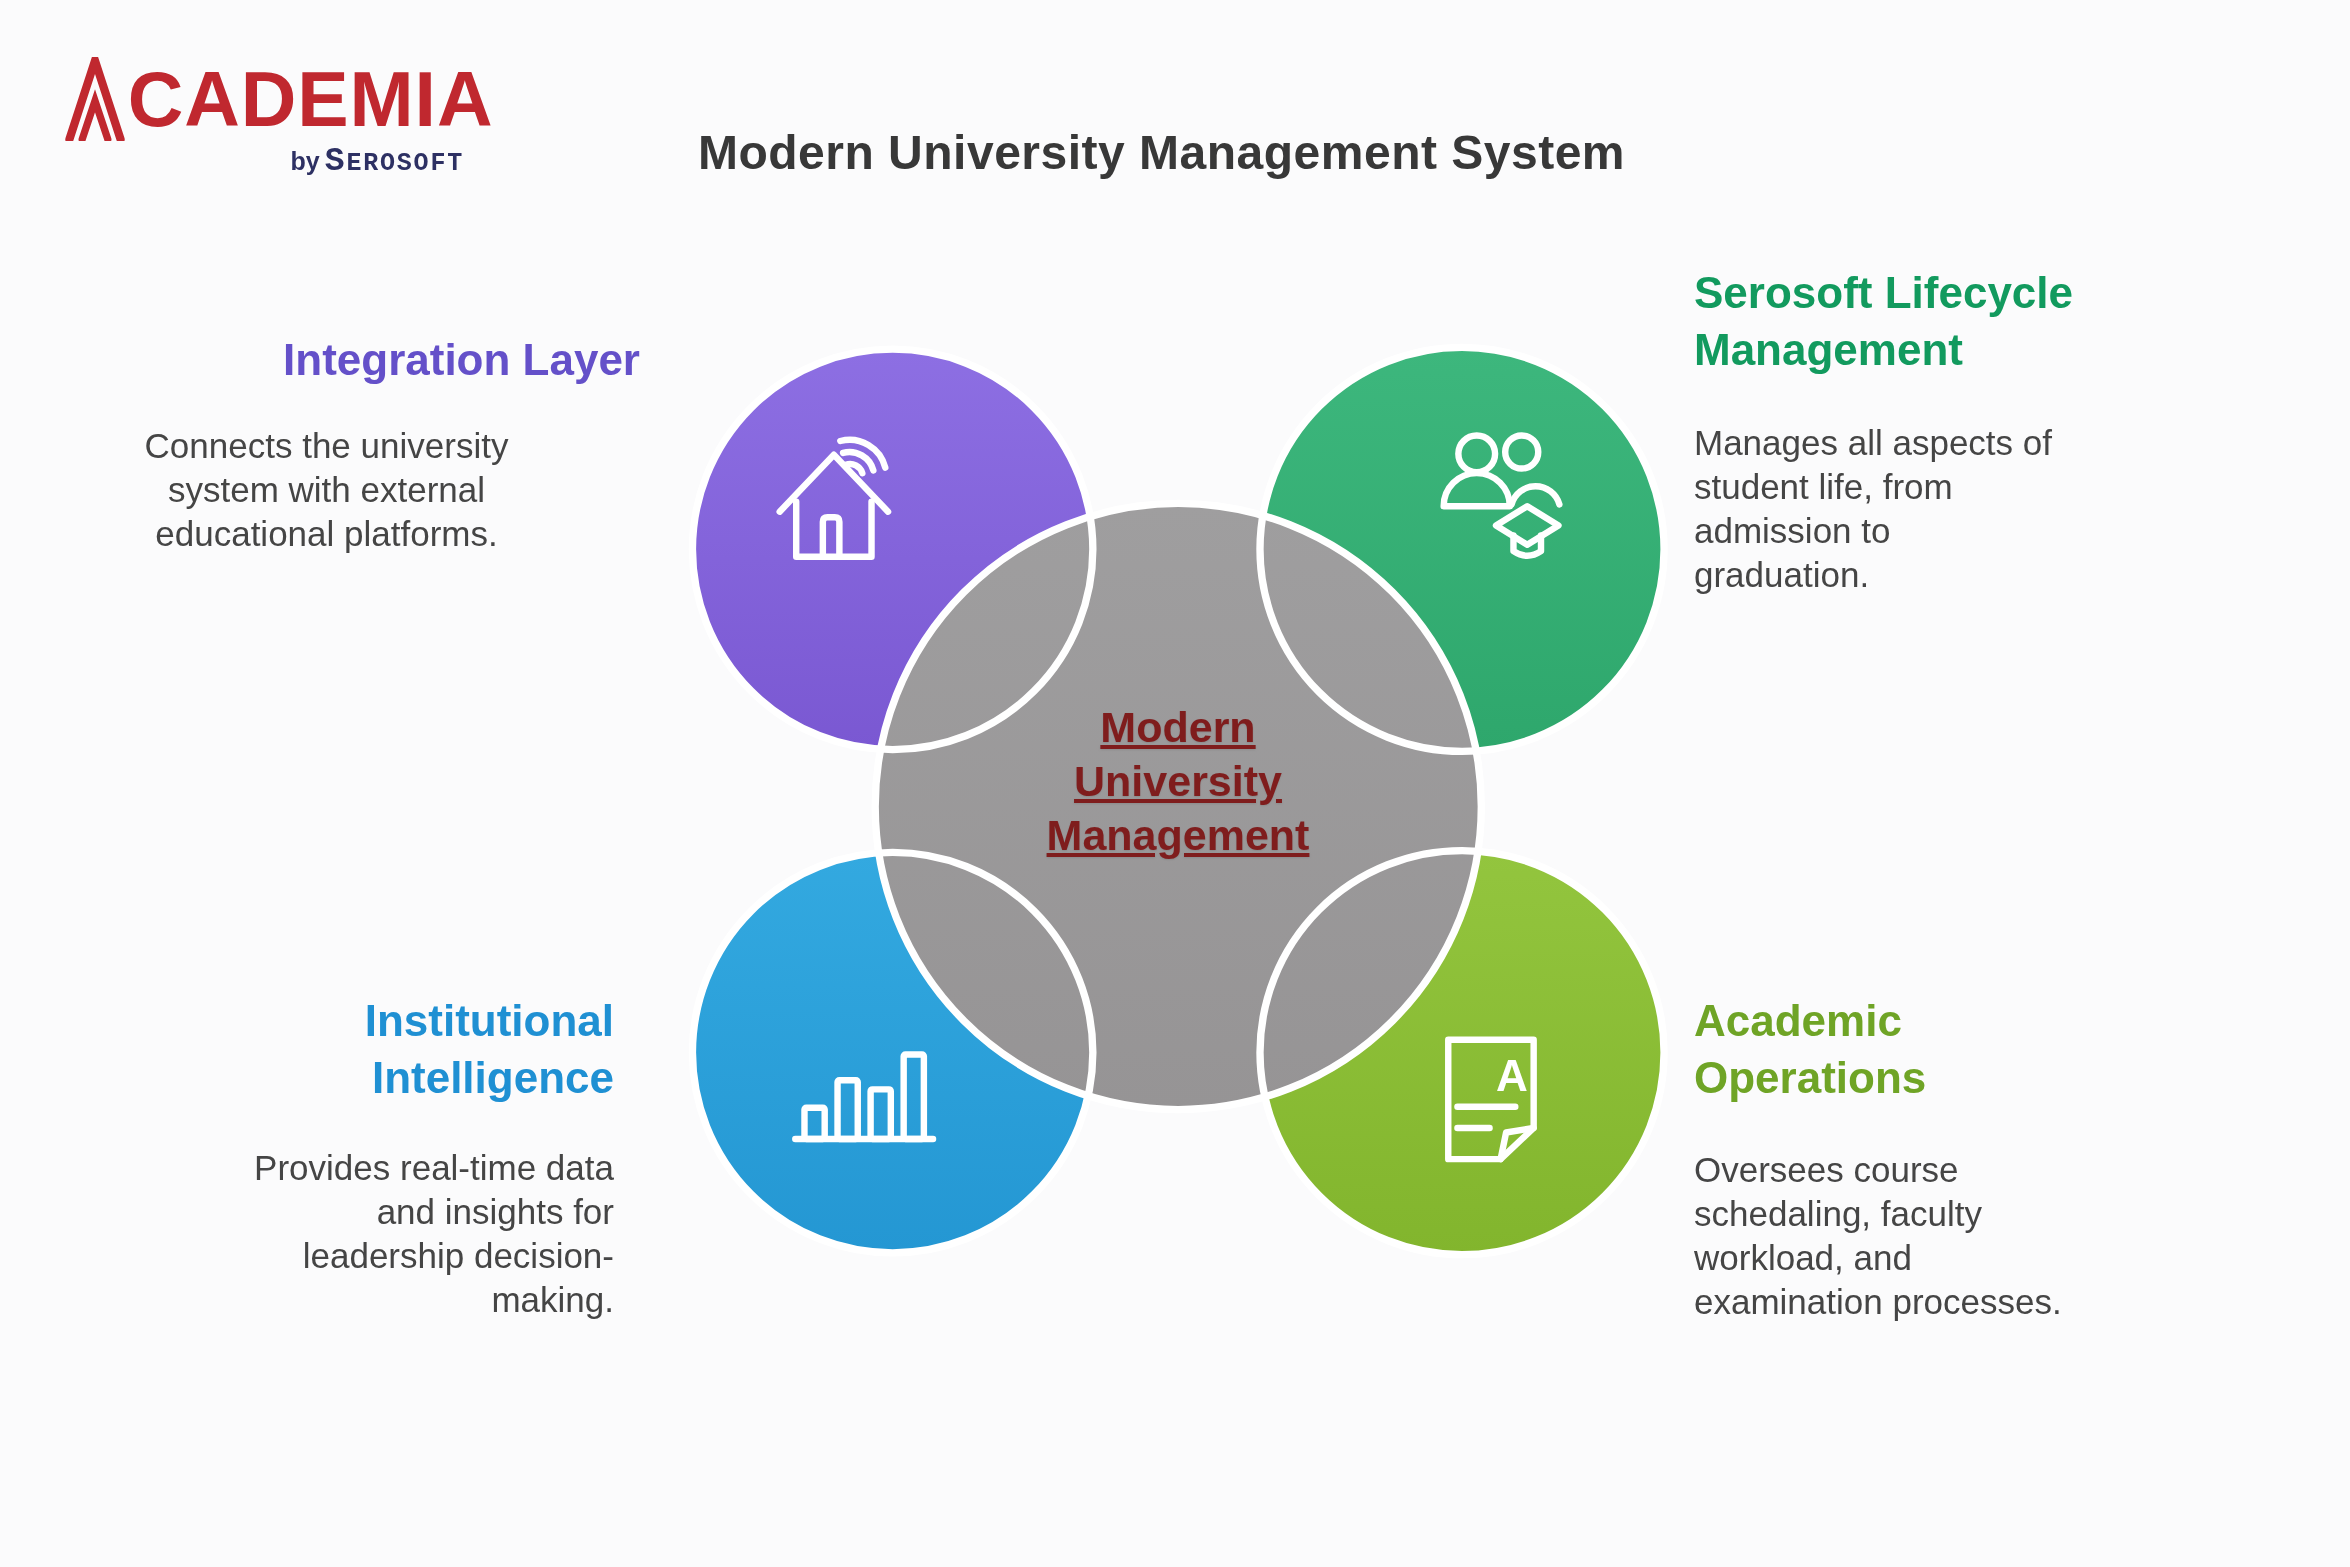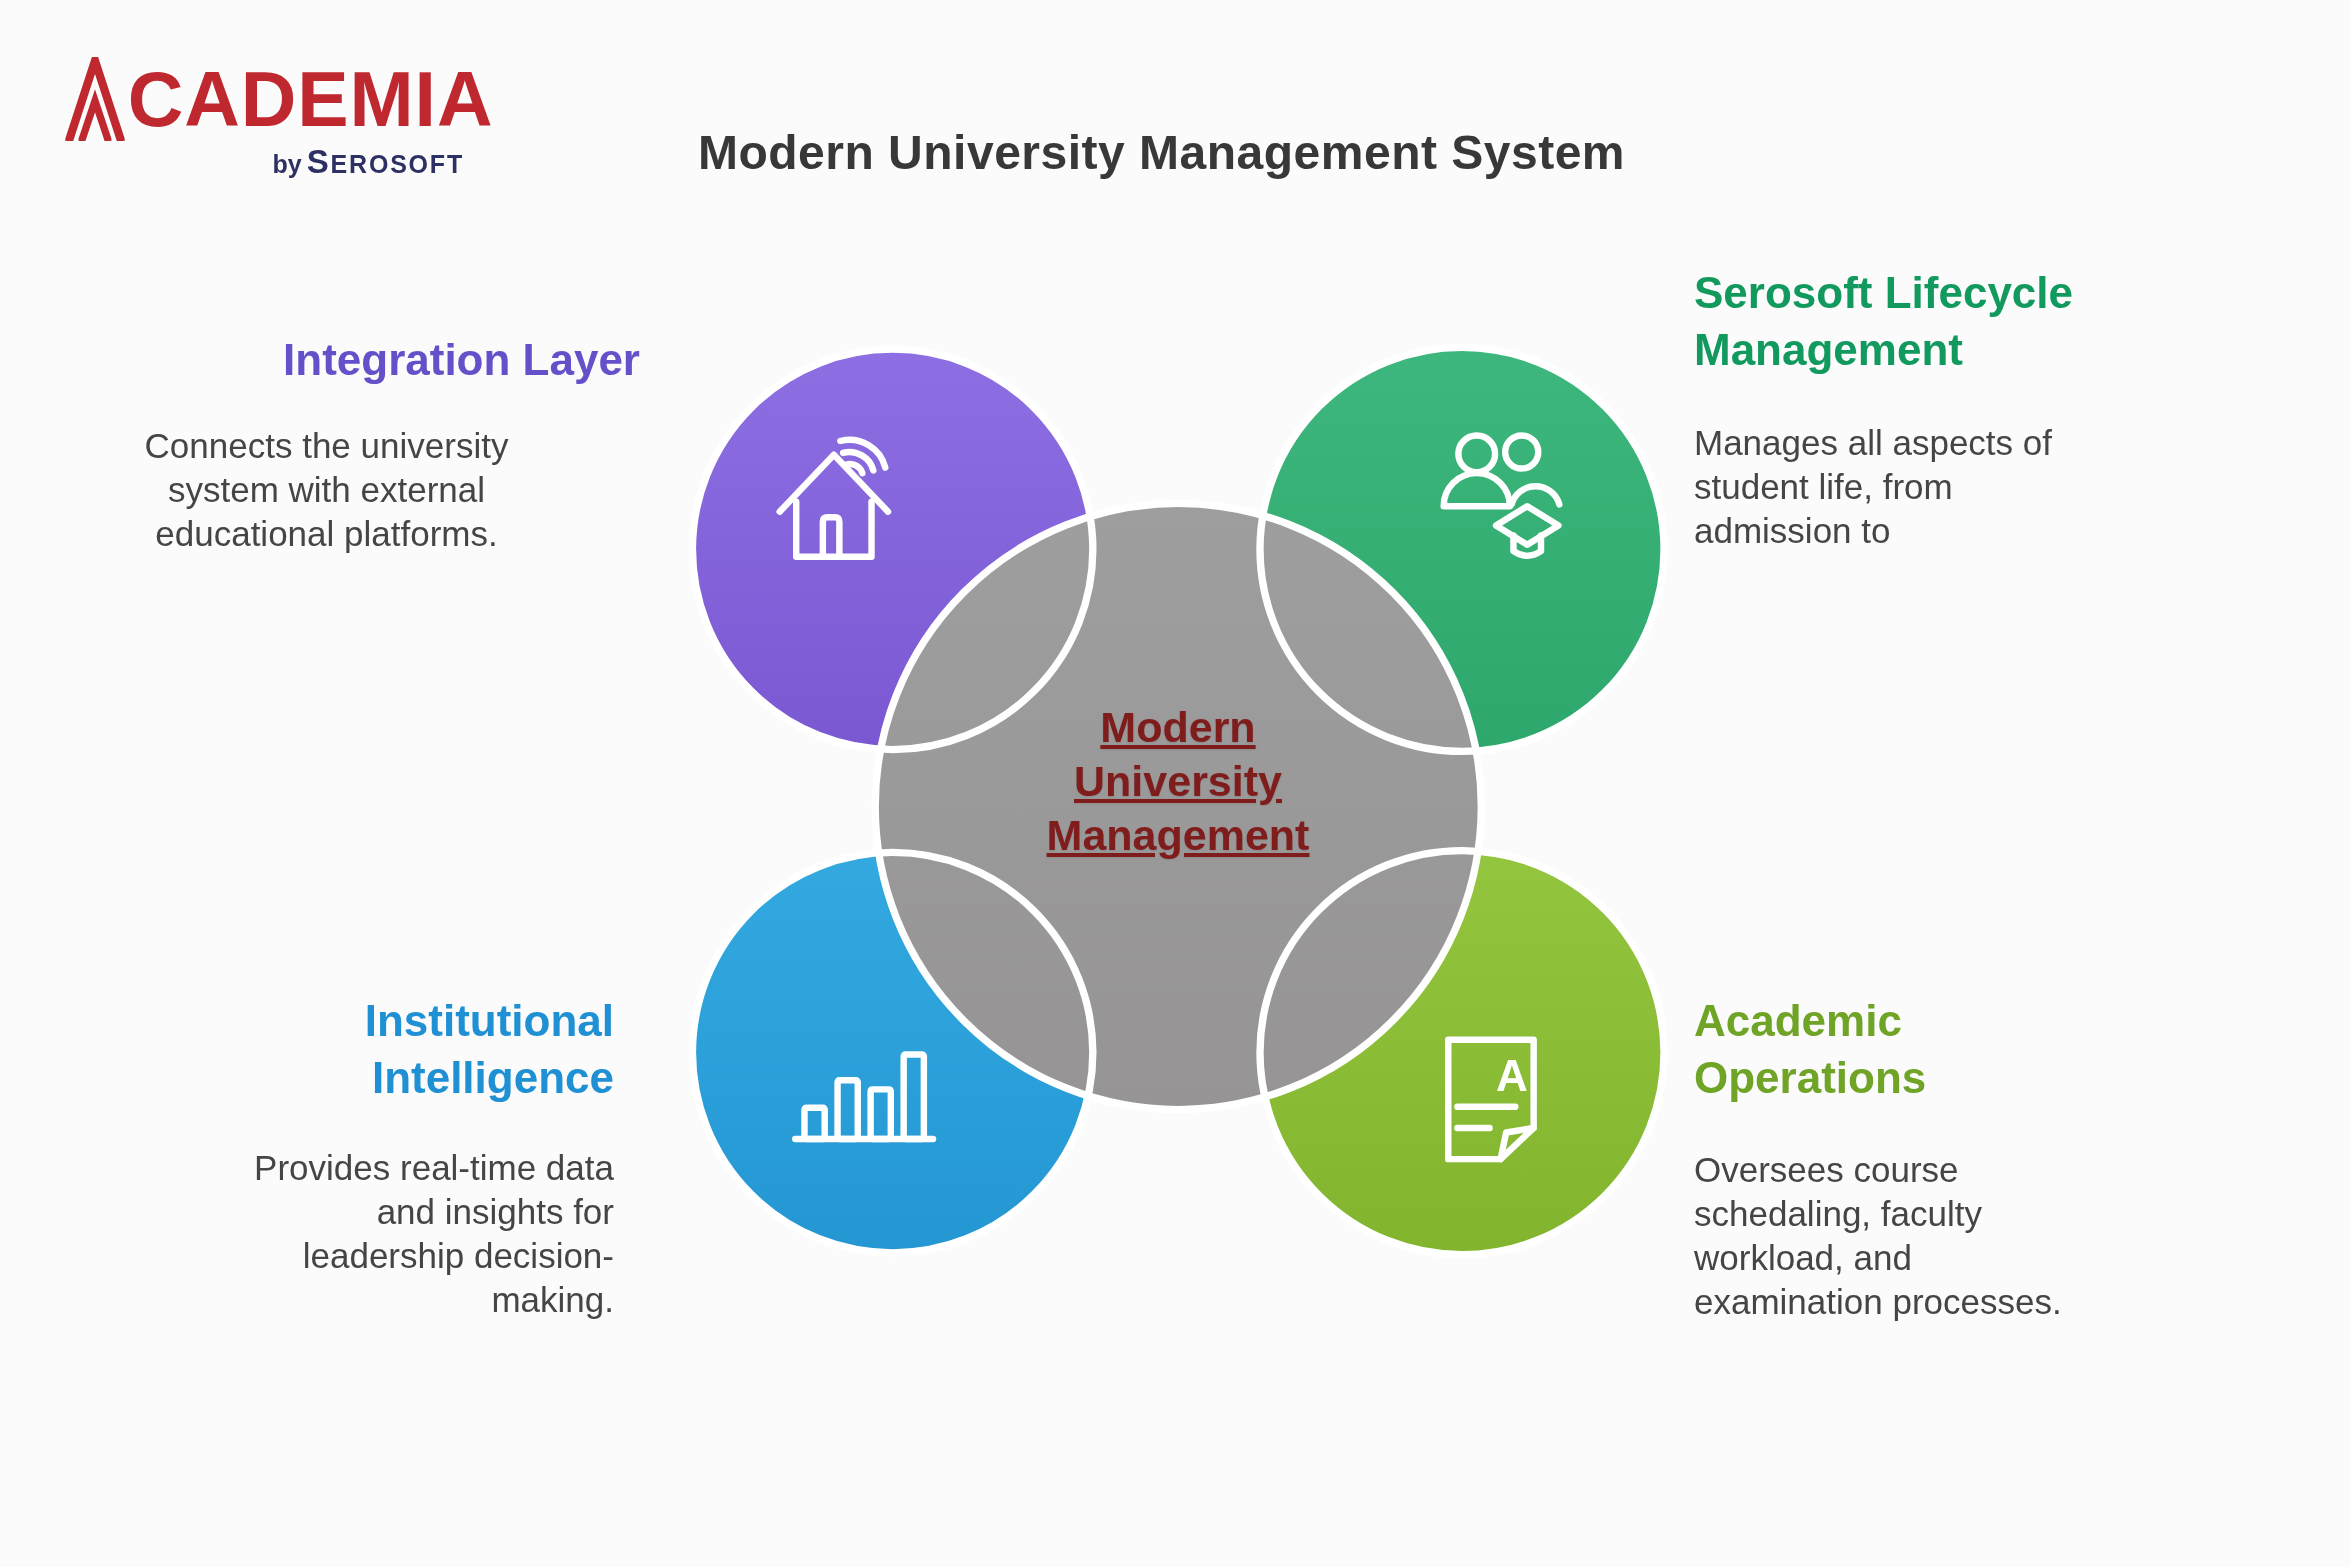--- a/index.html
+++ b/index.html
@@ -14,21 +14,21 @@
   .logo-a{width:62px;height:84px;margin-right:1.8px;flex:0 0 auto;}
   .logo-rest{
     font-size:77px;font-weight:700;color:#C0282F;letter-spacing:0.9px;
     line-height:84px;
   }
   .logo-byline{
     margin-top:1.8px;text-align:right;color:#2D3063;font-weight:700;
     font-size:25px;padding-right:22px;
   }
   .logo-byline .by{margin-right:5px;}
-  .byline-brand{display:inline-block;text-transform:uppercase;letter-spacing:1.8px;}
+  .byline-brand{display:inline-block;text-transform:uppercase;letter-spacing:1.8px;font-family:Liberation Mono, monospace;}
   .byline-brand::first-letter{font-size:33px;}
   
   .main-title{
     position:absolute;left:0;top:125px;width:2323px;text-align:center;
     font-size:48px;font-weight:700;color:#383838;letter-spacing:0.5px;
   }
   
   .diagram-svg{position:absolute;left:0;top:0;width:2351px;height:1568px;}
   
   .center-label{
@@ -161,20 +161,21 @@
   </div>
 
   <div class="q-heading align-left tr-heading">
     <div>Serosoft Lifecycle</div>
     <div>Management</div>
   </div>
   <div class="q-desc align-left tr-desc">
     <div>Manages all aspects of</div>
     <div>student life, from</div>
     <div>admission to</div>
+    <div>graduation.</div>
   </div>
 
   <div class="q-heading align-right bl-heading">
     <div>Institutional</div>
     <div>Intelligence</div>
   </div>
   <div class="q-desc align-right bl-desc">
     <div>Provides real-time data</div>
     <div>and insights for</div>
     <div>leadership decision-</div>

